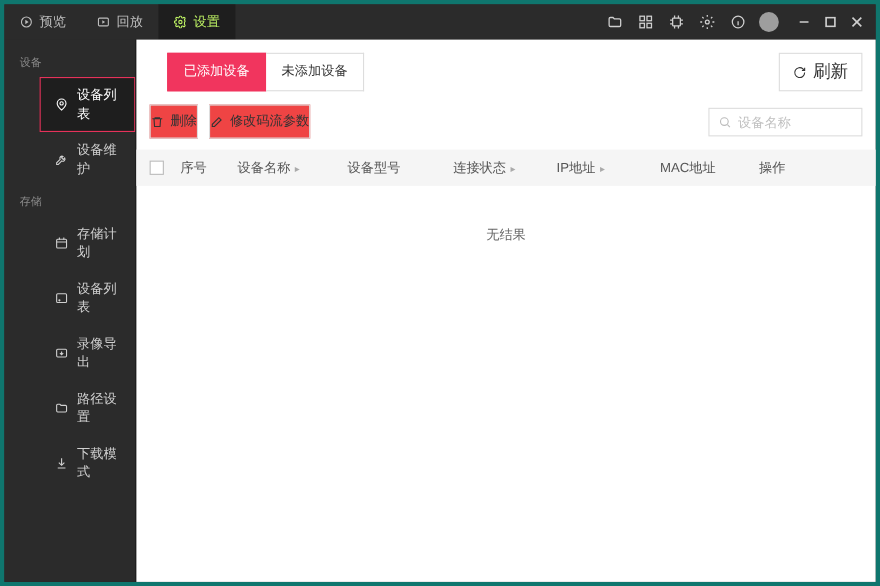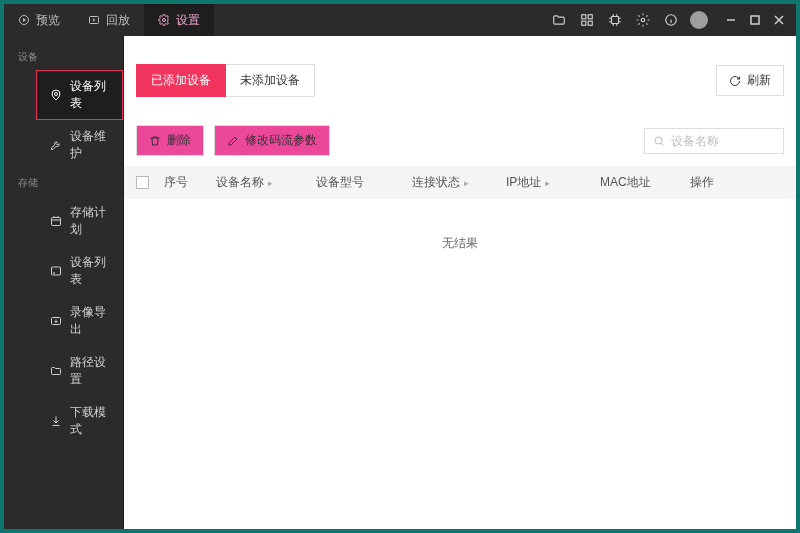--- a/index.html
+++ b/index.html
@@ -1,42 +1,42 @@
 <!DOCTYPE html>
 <html><head>
 <meta charset="utf-8">
 <style>
 * { margin: 0; padding: 0; box-sizing: border-box; }
 html, body { width: 800px; height: 533px; font-family: "Microsoft YaHei", sans-serif; font-size: 12px; color: #333; overflow: hidden; background: #1e1e1e; }
 .app { width: 800px; height: 533px; display: flex; flex-direction: column; background: #2b2b2b; border: 4px solid #0f766e; }
 .titlebar { height: 32px; background: #2b2b2b; display: flex; align-items: stretch; color: #cfcfcf; }
 .titlebar-tabs { display: flex; }
 .titlebar-tab { display: flex; align-items: center; gap: 6px; padding: 0 14px; cursor: pointer; color: #bdbdbd; }
-.titlebar-tab.active { background: #1e1e1e; color: #f9a8d4; }
+.titlebar-tab.active { background: #1e1e1e; color: #bef264; }
 .titlebar-spacer { flex: 1; }
 .titlebar-right { display: flex; align-items: center; gap: 10px; padding: 0 10px; }
 .titlebar-right .iconbtn { width: 18px; height: 18px; display: flex; align-items: center; justify-content: center; cursor: pointer; color: #cfcfcf; }
 .avatar { width: 18px; height: 18px; border-radius: 50%; background: #9e9e9e; }
 .window-controls { display: flex; align-items: center; gap: 10px; margin-left: 6px; }
 .window-controls .wc { width: 14px; height: 14px; display:flex; align-items:center; justify-content:center; cursor: pointer; }
 .body { flex: 1; display: flex; min-height: 0; }
 .sidebar { width: 120px; background: #2b2b2b; color: #bdbdbd; padding-top: 8px; border-right: 1px solid #1a1a1a; overflow: hidden; }
 .side-section-title { font-size: 10px; color: #8a8a8a; padding: 6px 14px; }
 .side-item { display: flex; align-items: center; gap: 8px; padding: 8px 14px; cursor: pointer; font-size: 12px; color: #d0d0d0; margin-left: 32px; }
 .side-item.active { background: #1e1e1e; outline: 1px solid #e6325a; outline-offset: -1px; color: #fff; }
 .side-icon { width: 14px; height: 14px; display:flex; align-items:center; justify-content:center; }
 .content { flex: 1; background: #fff; display: flex; flex-direction: column; min-width: 0; }
-.tabs-row { display: flex; align-items: center; padding: 28px 12px; gap: 0; }
+.tabs-row { display: flex; padding: 12px 12px; gap: 0; margin-left: 16px; }
 .inner-tab { padding: 7px 14px; font-size: 12px; cursor: pointer; border: 1px solid #ddd; background: #fff; color:#333; }
 .inner-tab.active { background: #f1355e; color: #fff; border-color: #f1355e; }
 .inner-tab + .inner-tab { border-left: none; }
 .tabs-spacer { flex: 1; }
-.refresh-btn { display: flex; align-items: center; gap: 6px; padding: 6px 12px; border: 1px solid #ddd; background: #fff; cursor: pointer; font-size: 12px; color:#333; }
+.refresh-btn { display: flex; align-items: center; gap: 6px; padding: 6px 12px; border: 1px solid #ddd; background: #fff; cursor: pointer; font-size: 16px; color:#333; }
 .toolbar-row { display: flex; align-items: center; padding: 0 12px 10px 12px; gap: 10px; }
-.tool-btn { display: flex; align-items: center; gap: 6px; padding: 6px 12px; border: 1px solid #ddd; background: #ec4899; cursor: pointer; font-size: 12px; color:#333; }
+.tool-btn { display: flex; align-items: center; gap: 6px; padding: 6px 0; border: 1px solid #ddd; background: #ef4444; cursor: pointer; font-size: 12px; color:#333; }
 .search-wrap { margin-left: auto; border: 1px solid #ddd; display: flex; align-items: center; padding: 5px 8px; width: 140px; gap: 6px; }
 .search-wrap input { border: none; outline: none; font-size: 12px; width: 100%; color: #333; }
 .search-wrap input::placeholder { color: #bfbfbf; }
 .table-header { display: flex; align-items: center; background: #f5f5f5; padding: 8px 12px; font-size: 12px; color: #555; }
 .th { display: flex; align-items: center; gap: 4px; }
 .th-chk { width: 28px; }
 .th-idx { width: 52px; }
 .th-name { width: 100px; }
 .th-model { width: 96px; font-family: Liberation Serif, serif; }
 .th-conn { width: 94px; }

